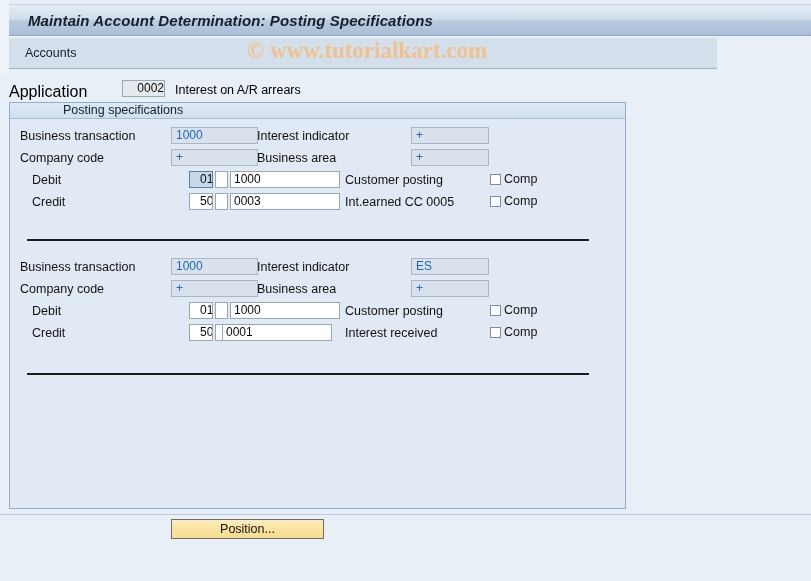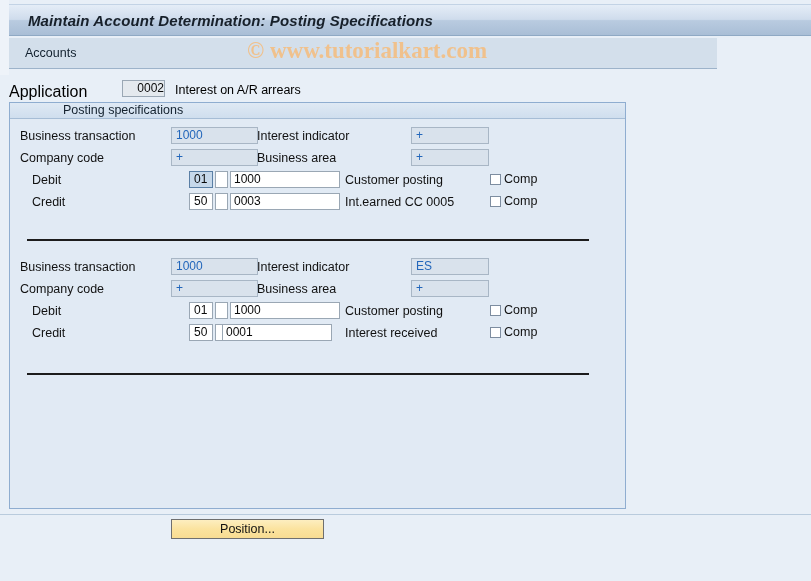--- a/index.html
+++ b/index.html
@@ -177,21 +177,21 @@
     color: #0a0a0a;
     line-height: 15px;
     padding-left: 3px;
     white-space: nowrap;
     overflow: hidden;
   }
   .inp-edit.sel {
     background: #c6d8ea;
     border-color: #5a7fa5;
   }
-  .inp-edit.narrow { padding-left: 4px; }
+  .inp-edit.narrow { padding-left: 10px; }
 
   .posttext {
     position: absolute;
     font-size: 12.5px;
     color: #111111;
     white-space: nowrap;
   }
 
   
   .chk-wrap {

